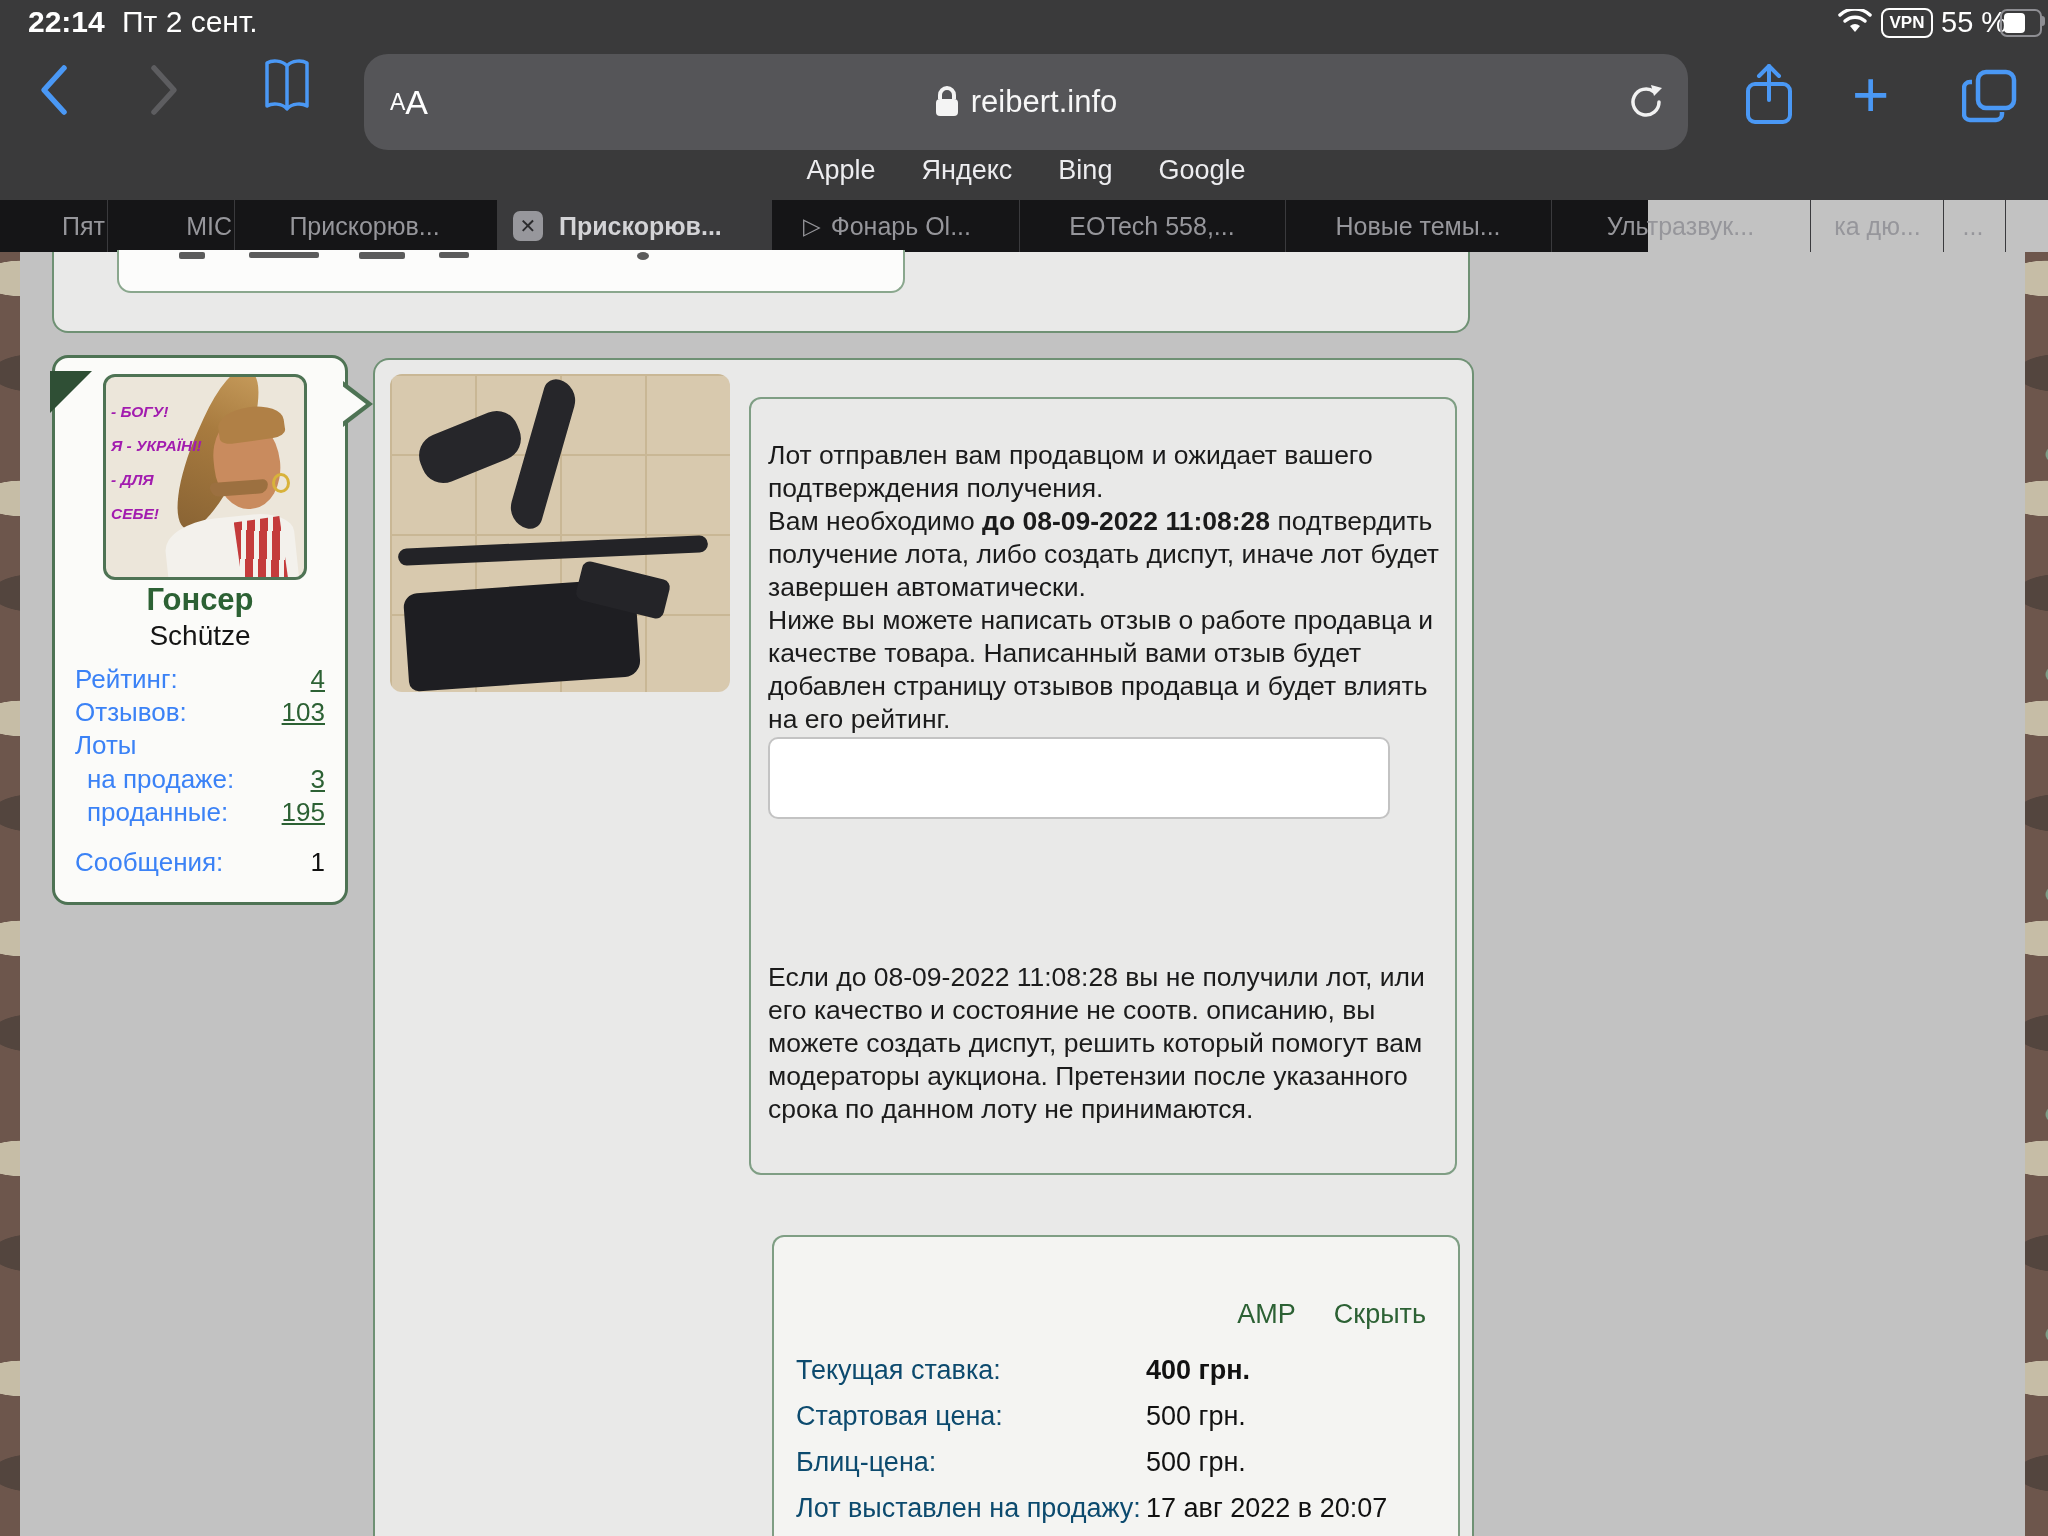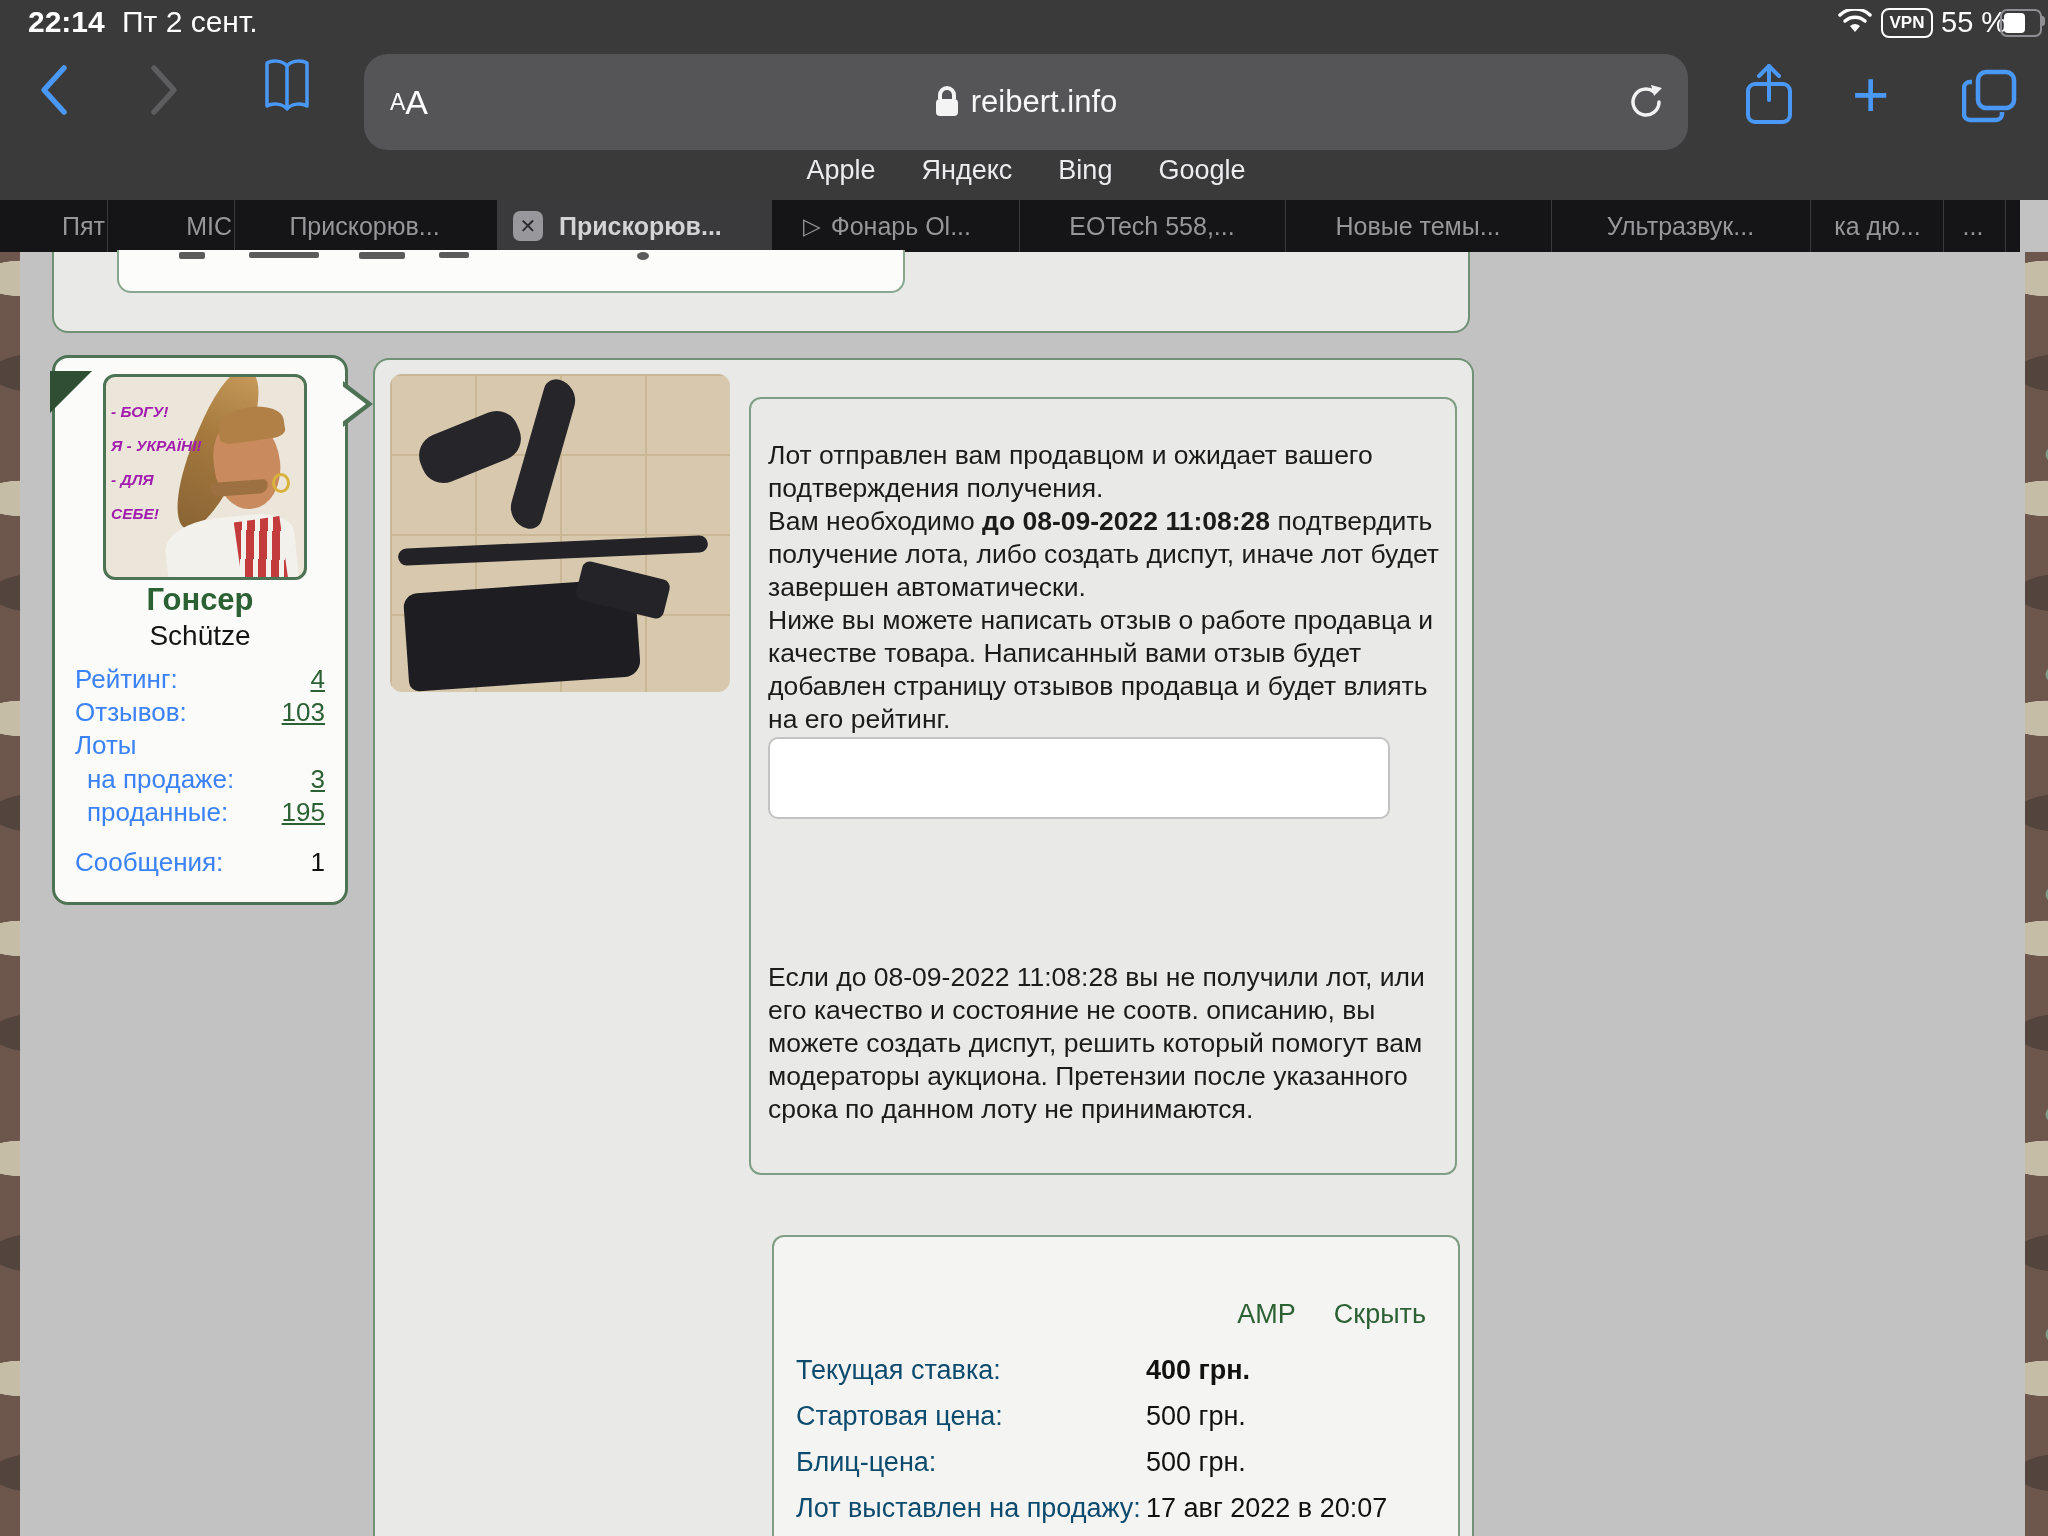--- a/index.html
+++ b/index.html
@@ -156,21 +156,21 @@
   </span>
 
   <div class="abs suggest" style="left:364px;top:148px;width:1324px;height:44px;">
     <span class="sg">Apple</span>
     <span class="sg">Яндекс</span>
     <span class="sg">Bing</span>
     <span class="sg">Google</span>
   </div>
 </div>
 
-<div class="abs tabbar" style="left:0;top:200px;width:2020px;height:52px;">
+<div class="abs tabbar" style="left:0;top:200px;width:1648px;height:52px;">
   <div class="tab clipped" style="left:0;width:105px;">
       <span>Пят</span>
     </div>
   <div class="tab clipped" style="left:105px;width:127px;">
       <span>MIC</span>
     </div>
   <div class="tab" style="left:232px;width:265px;">
       <span>Прискорюв...</span>
     </div>
   <div class="tab active" style="left:497px;width:258px;">

